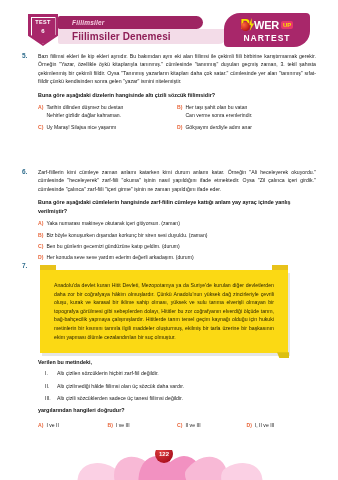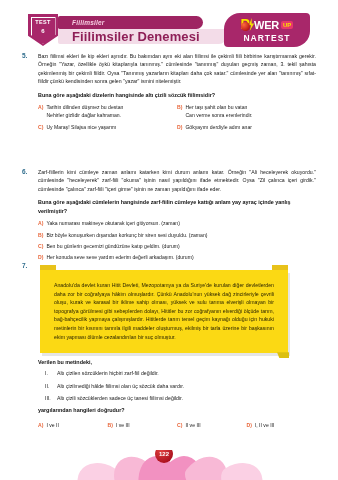--- a/index.html
+++ b/index.html
@@ -42,21 +42,21 @@
     font-size: 6.5px;
     font-weight: bold;
     font-style: italic;
     color: #f7cfe2;
     letter-spacing: .2px;
     line-height: 11px;
   }
   .hdr-title {
     position: absolute;
     left: 44px; top: 17px;
-    font-size: 13px;
+    font-size: 10px;
     font-weight: bold;
     color: #8e1f57;
     letter-spacing: .1px;
     line-height: 12px;
   }
   .badge {
     position: absolute;
     left: 0; top: 0;
     width: 30px; height: 32px;
     background: #a8276a;

